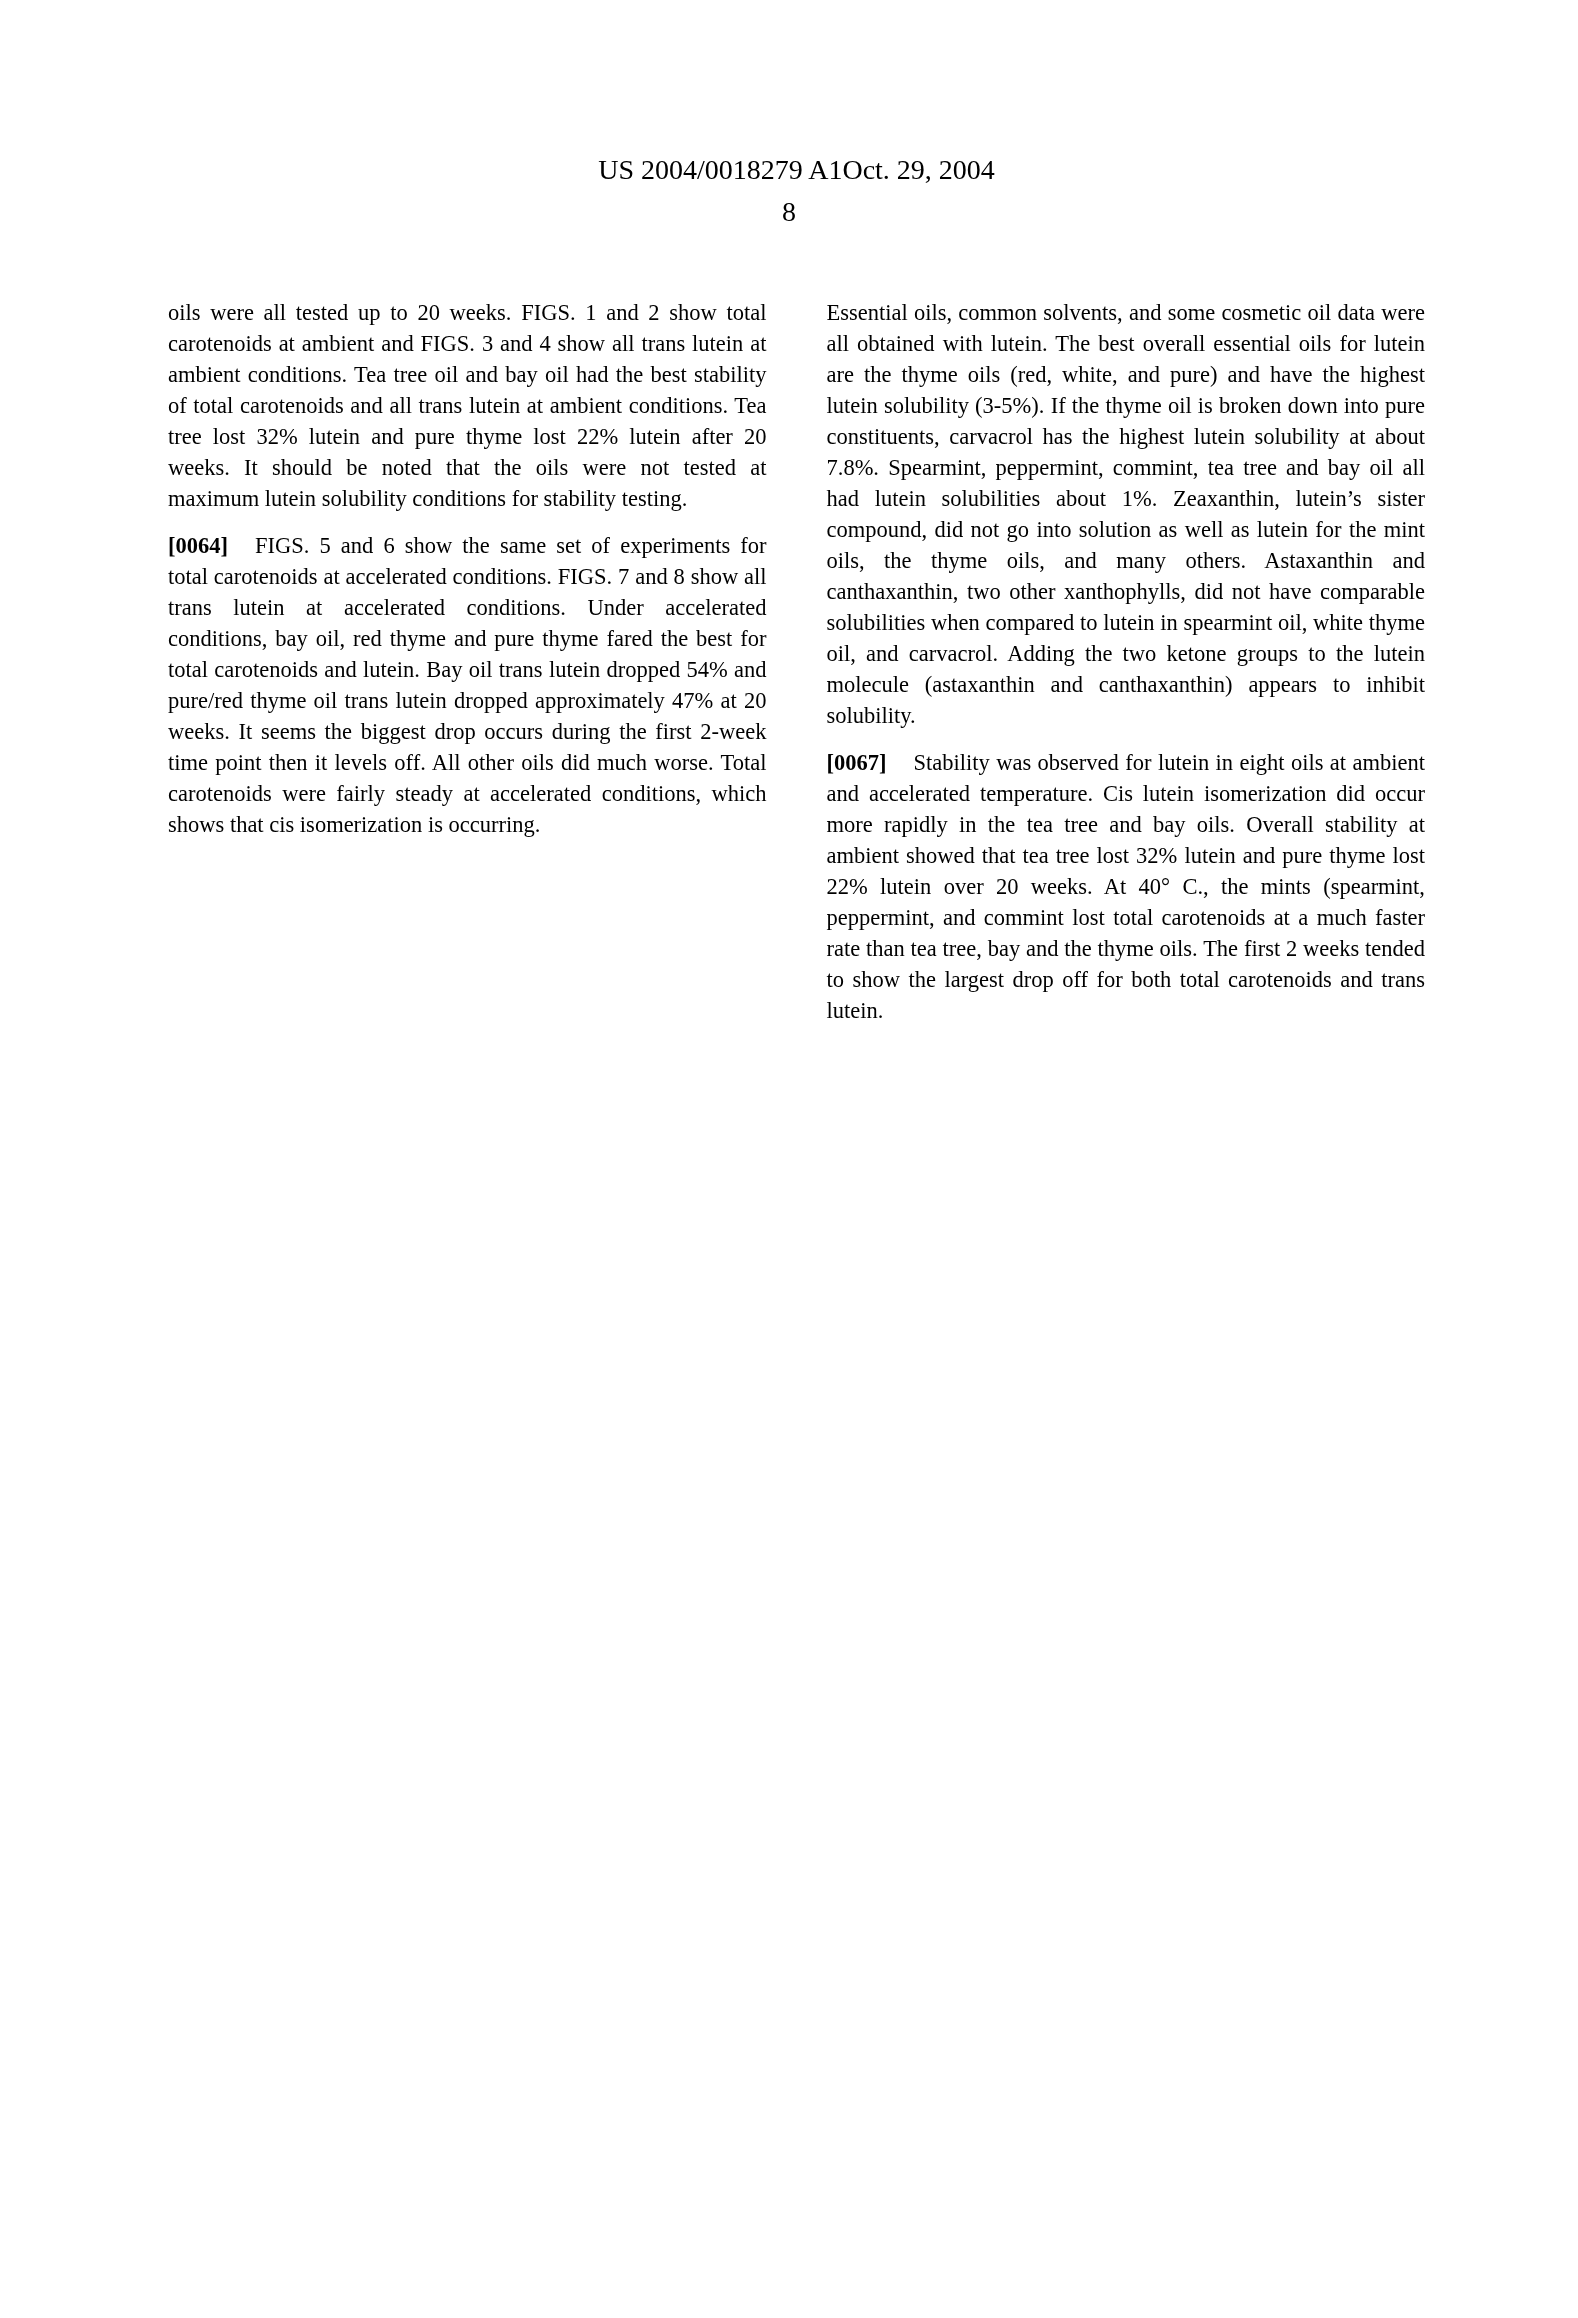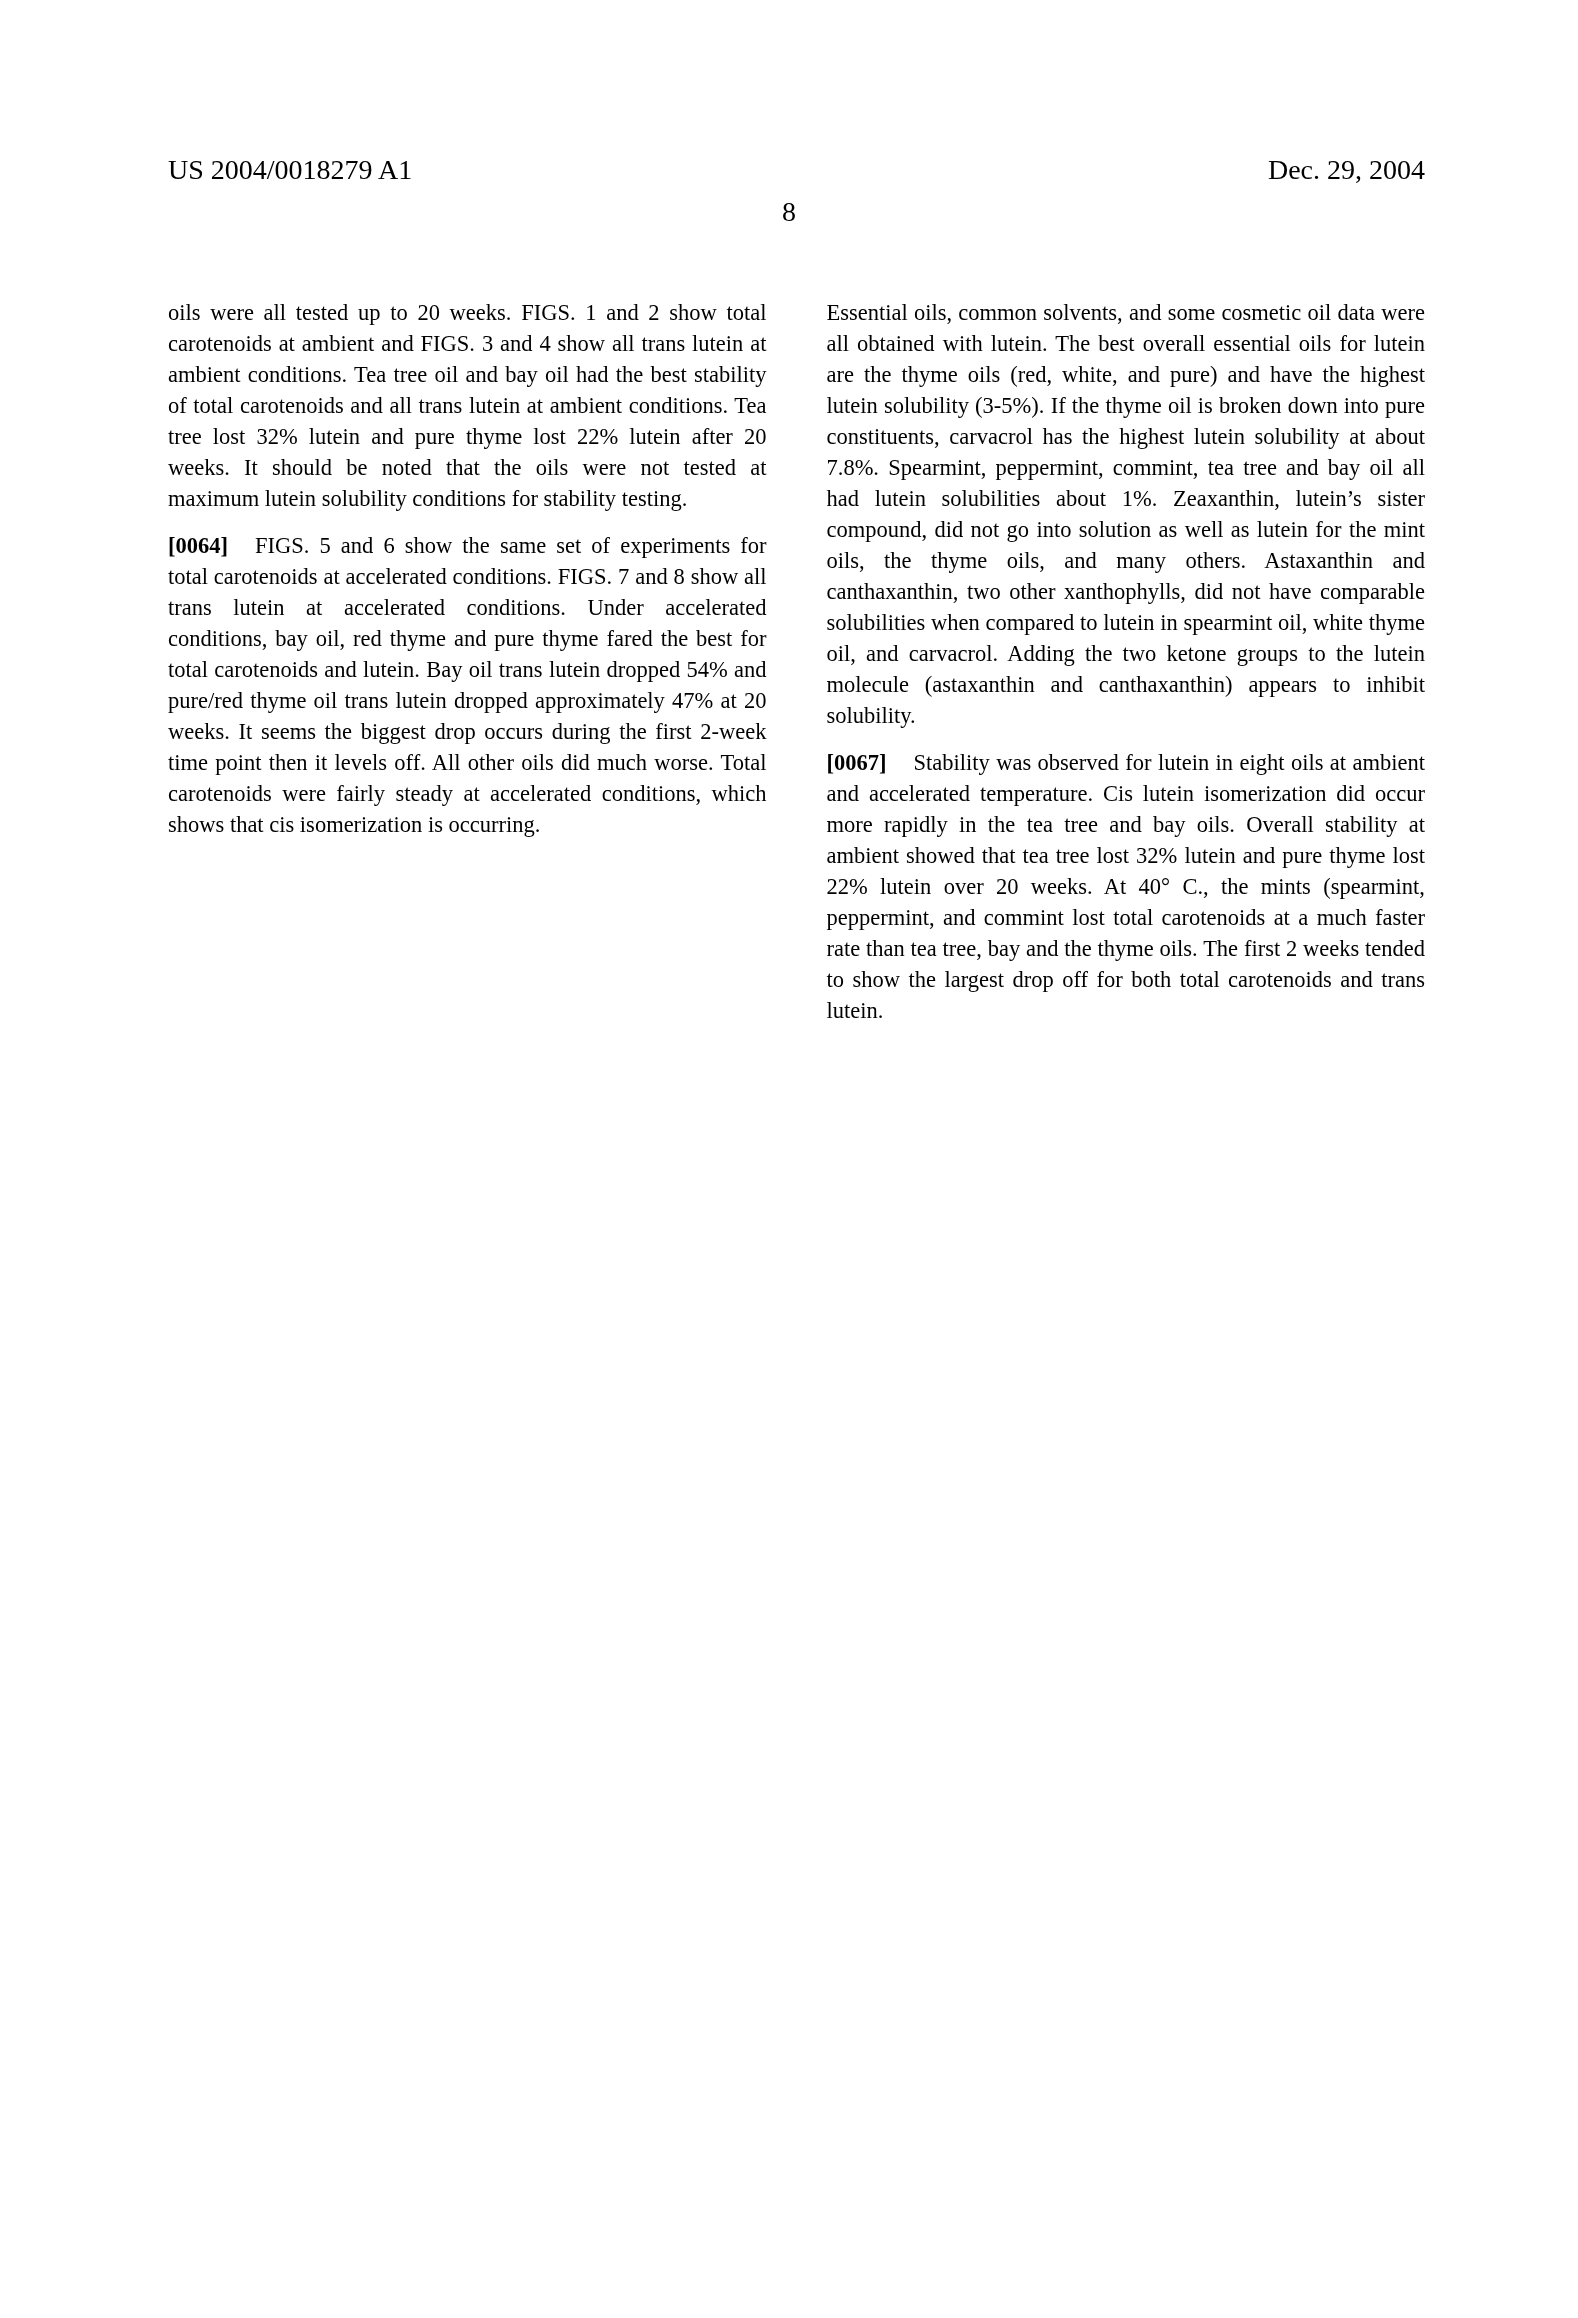--- a/index.html
+++ b/index.html
@@ -15,21 +15,21 @@
     color: #000000;
     font-family: "Liberation Serif", "DejaVu Serif", serif;
     overflow: hidden;
   }
   .header {
     position: absolute;
     top: 155px;
     left: 168px;
     width: 1257px;
     display: flex;
-    justify-content: space-between;
+    justify-content: center;
     align-items: baseline;
     font-size: 28px;
     line-height: 1.1;
     white-space: nowrap;
   }
   .page-number {
     position: absolute;
     top: 197px;
     left: 0;
     width: 1578px;
@@ -64,21 +64,21 @@
     padding-right: 27px;
   }
 </style>
 </head>
 <body>
 
 <div class="page">
 
   <div class="header">
     <span>US 2004/0018279 A1</span>
-    <span>Dec. 29, 2004</span>
+    <span>Oct. 29, 2004</span>
   </div>
 
   <div class="page-number">8</div>
 
   <div class="columns">
 
     <div class="col">
       <p class="para"><span>oils were all tested up to 20 weeks. FIGS. 1 and 2 show total carotenoids at ambient and FIGS. 3 and 4 show all trans lutein at ambient conditions. Tea tree oil and bay oil had the best stability of total carotenoids and all trans lutein at ambient conditions. Tea tree lost 32% lutein and pure thyme lost 22% lutein after 20 weeks. It should be noted that the oils were not tested at maximum lutein solubility conditions for stability testing.</span></p>
       <p class="para"><span class="ptag">[0064]</span><span>FIGS. 5 and 6 show the same set of experiments for total carotenoids at accelerated conditions. FIGS. 7 and 8 show all trans lutein at accelerated conditions. Under accelerated conditions, bay oil, red thyme and pure thyme fared the best for total carotenoids and lutein. Bay oil trans lutein dropped 54% and pure/red thyme oil trans lutein dropped approximately 47% at 20 weeks. It seems the biggest drop occurs during the first 2-week time point then it levels off. All other oils did much worse. Total carotenoids were fairly steady at accelerated conditions, which shows that cis isomerization is occurring.</span></p>
     </div>

